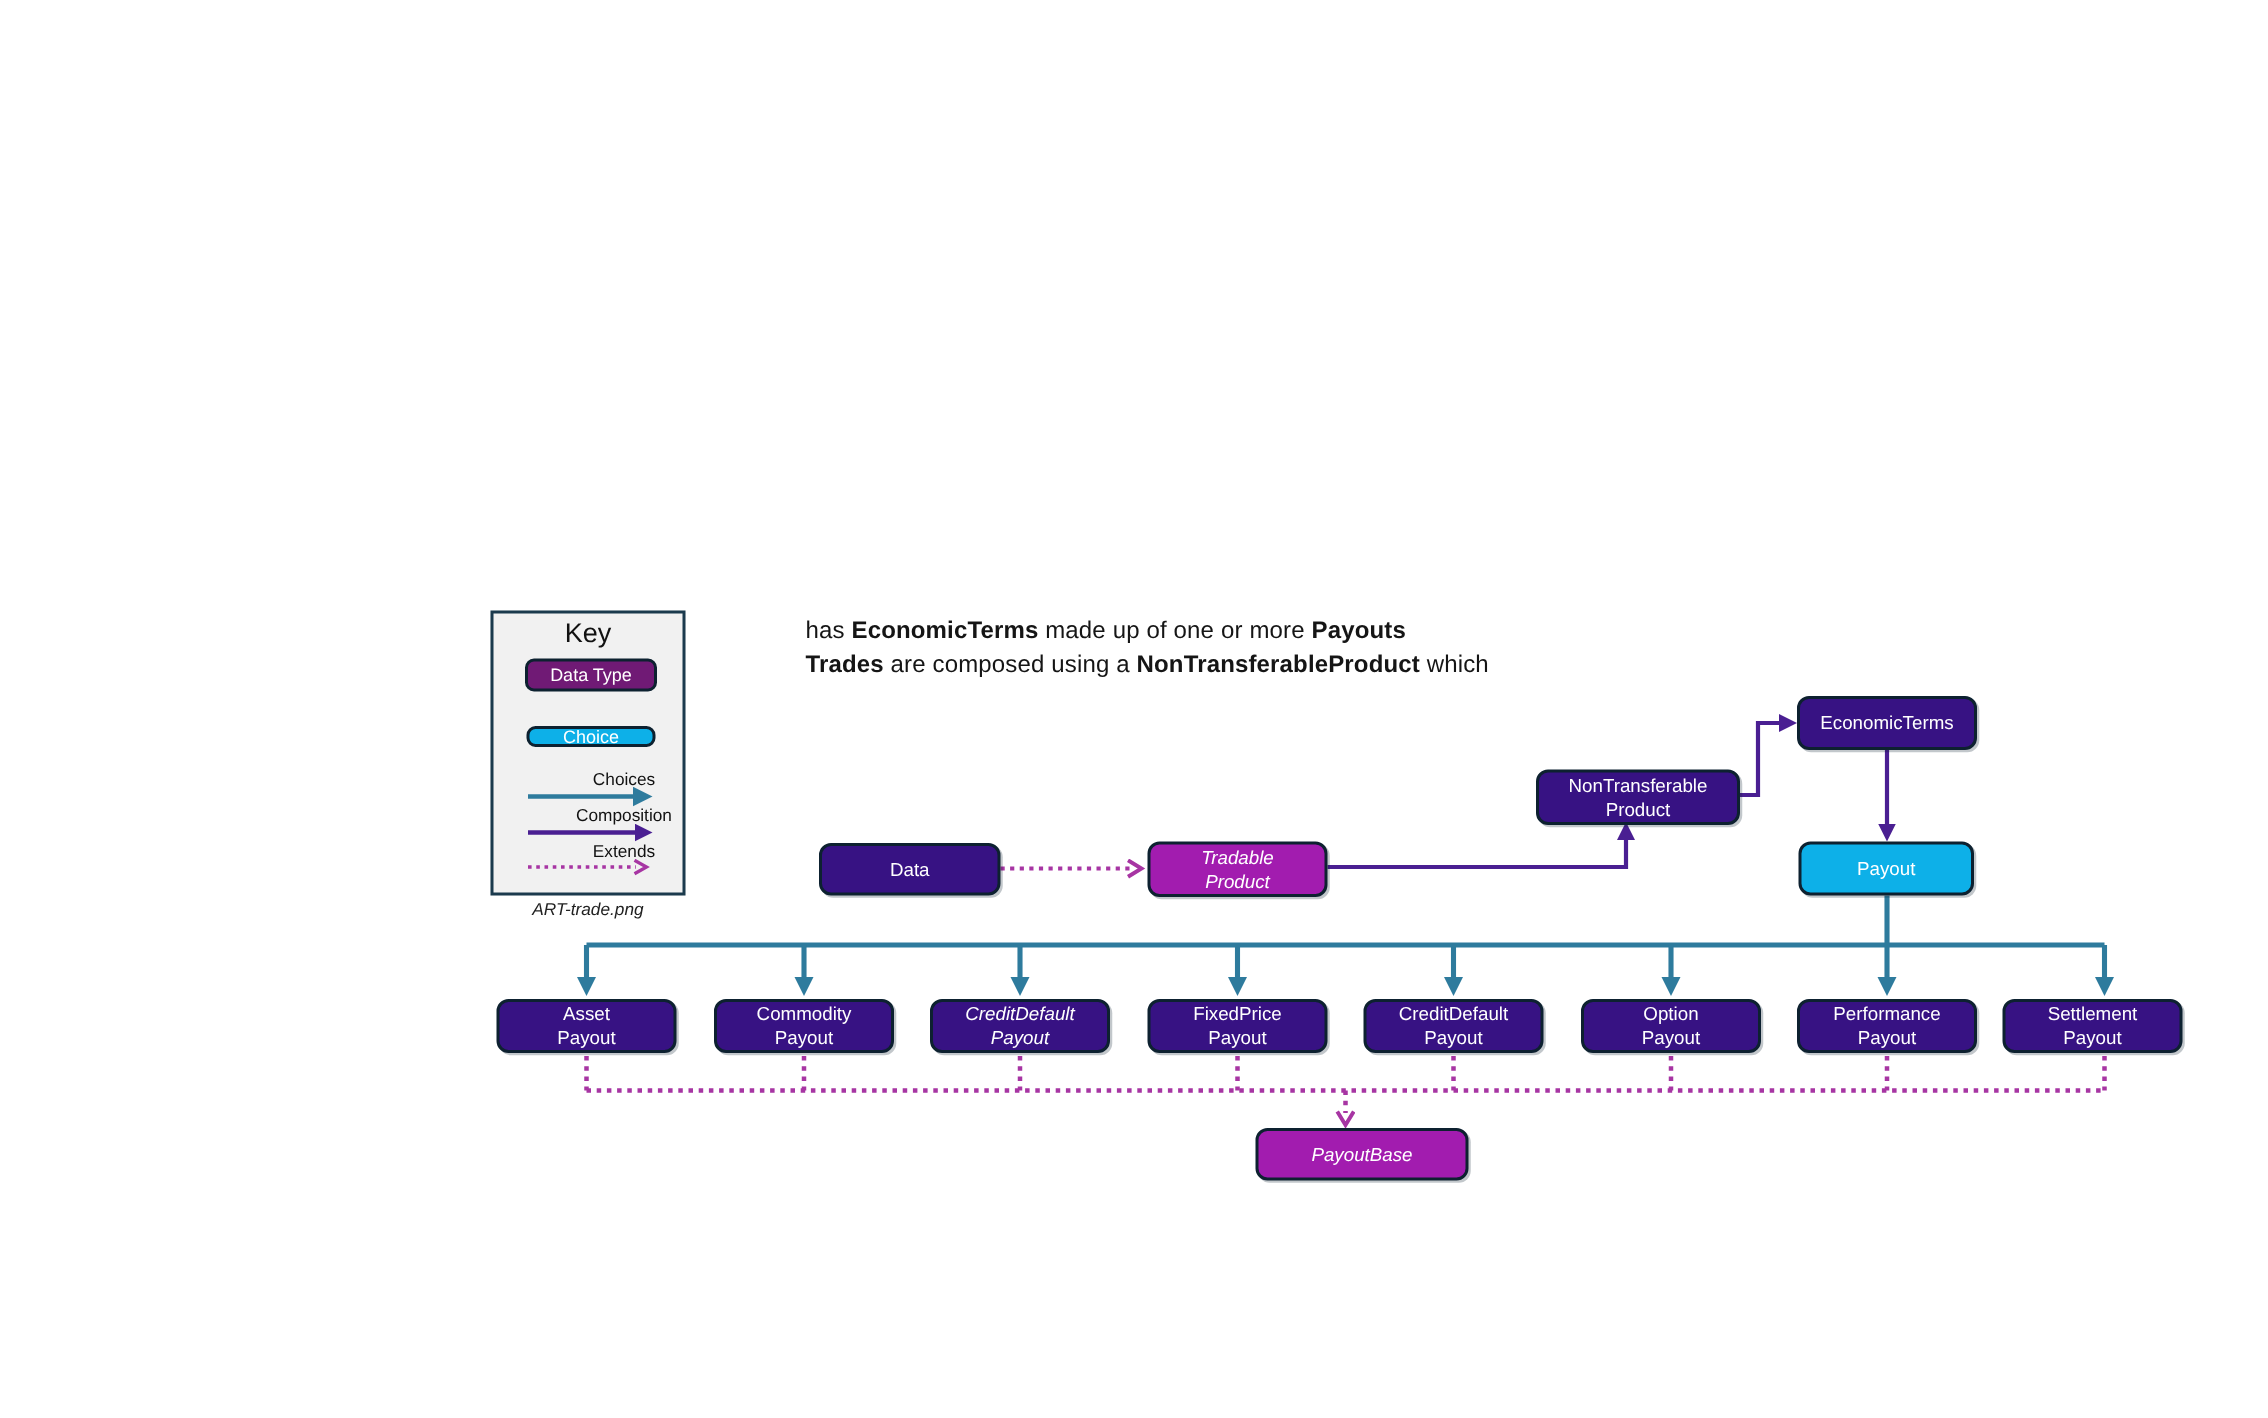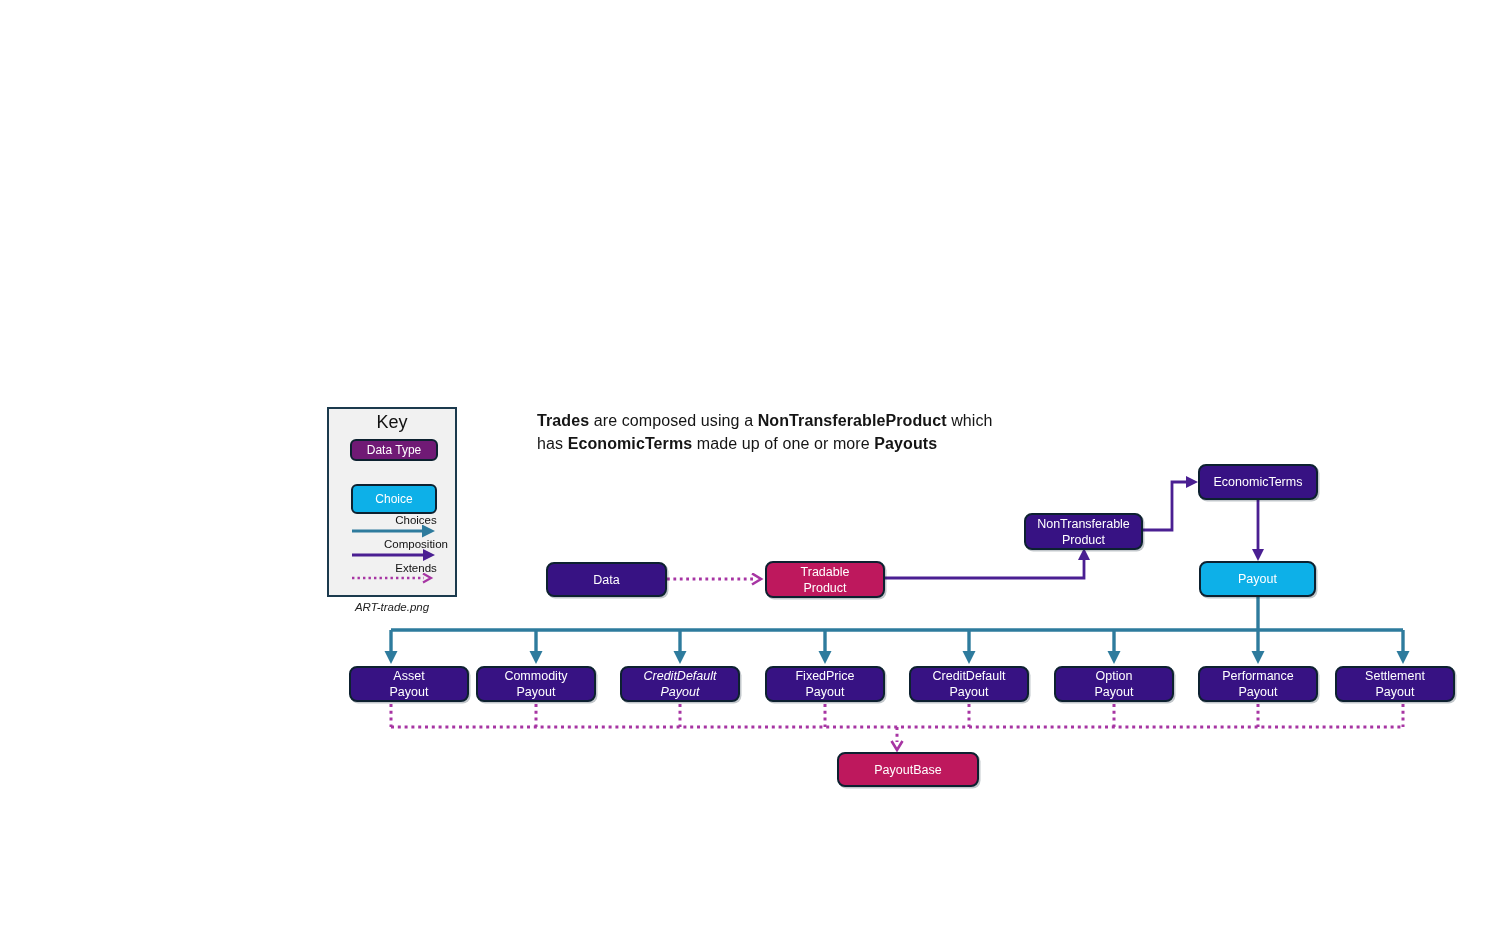--- a/index.html
+++ b/index.html
@@ -48,21 +48,21 @@
     box-sizing: border-box;
     border: 2px solid #0d2130;
     border-radius: 6px;
     color: #ffffff;
     display: flex;
     align-items: center;
     justify-content: center;
     font-size: 12px;
   }
   .chip.data-type { left: 350px; top: 439px; width: 88px; height: 22px; background: #701a75; }
-  .chip.choice    { left: 351px; top: 484px; width: 86px; height: 30px; background: #0db0e8; }
+  .chip.choice    { left: 351px; top: 484px; width: 86px; height: 14px; background: #0db0e8; }
   .key-label {
     position: absolute;
     left: 327px;
     width: 130px;
     text-align: center;
     font-size: 11.5px;
     color: #111111;
     margin-left: 24px;
   }
   .key-label.choices     { top: 514px; }
@@ -89,31 +89,31 @@
     align-items: center;
     justify-content: center;
     text-align: center;
     font-size: 12.5px;
     line-height: 1.28;
     white-space: pre-line;
     box-shadow: 1.5px 1.5px 0 rgba(13, 33, 48, 0.25);
   }
   .node.dark { background: #371283; }
   .node.cyan { background: #0db0e8; }
-  .node.mid  { background: #be185d; }
+  .node.mid  { background: #a21caf; font-style: italic; }
 
   .node.trade            { left: 546px; top: 562px; width: 121px; height: 35px; }
   .node.tradable         { left: 765px; top: 561px; width: 120px; height: 37px; }
-  .node.nontransferable  { left: 1024px; top: 513px; width: 119px; height: 37px; }
+  .node.nontransferable  { left: 1024px; top: 513px; width: 136px; height: 37px; }
   .node.economicterms    { left: 1198px; top: 464px; width: 120px; height: 36px; }
   .node.payout           { left: 1199px; top: 561px; width: 117px; height: 36px; }
   .node.payoutbase       { left: 837px;  top: 752px; width: 142px; height: 35px; }
 
   .node.pt { top: 666px; width: 120px; height: 36px; }
-  .node.pt0 { left: 349px; }
+  .node.pt0 { left: 331px; }
   .node.pt1 { left: 476px; }
   .node.pt2 { left: 620px; font-style: italic; }
   .node.pt3 { left: 765px; }
   .node.pt4 { left: 909px; }
   .node.pt5 { left: 1054px; }
   .node.pt6 { left: 1198px; }
   .node.pt7 { left: 1335px; }
 
   
   svg.overlay {
@@ -123,22 +123,22 @@
     height: 945px;
     pointer-events: none;
   }
 </style>
 </head>
 <body>
 
 <div id="canvas">
 
   <div class="headline">
+    <div><span>has </span><span class="b">EconomicTerms</span><span> made up of one or more </span><span class="b">Payouts</span></div>
     <div><span class="b">Trades</span><span> are composed using a </span><span class="b">NonTransferableProduct</span><span> which</span></div>
-    <div><span>has </span><span class="b">EconomicTerms</span><span> made up of one or more </span><span class="b">Payouts</span></div>
   </div>
 
   <div class="key-panel"></div>
   <div class="key-title">Key</div>
   <div class="chip data-type">Data Type</div>
   <div class="chip choice">Choice</div>
   <div class="key-label choices">Choices</div>
   <div class="key-label composition">Composition</div>
   <div class="key-label extends">Extends</div>
   <div class="key-caption">ART-trade.png</div>

